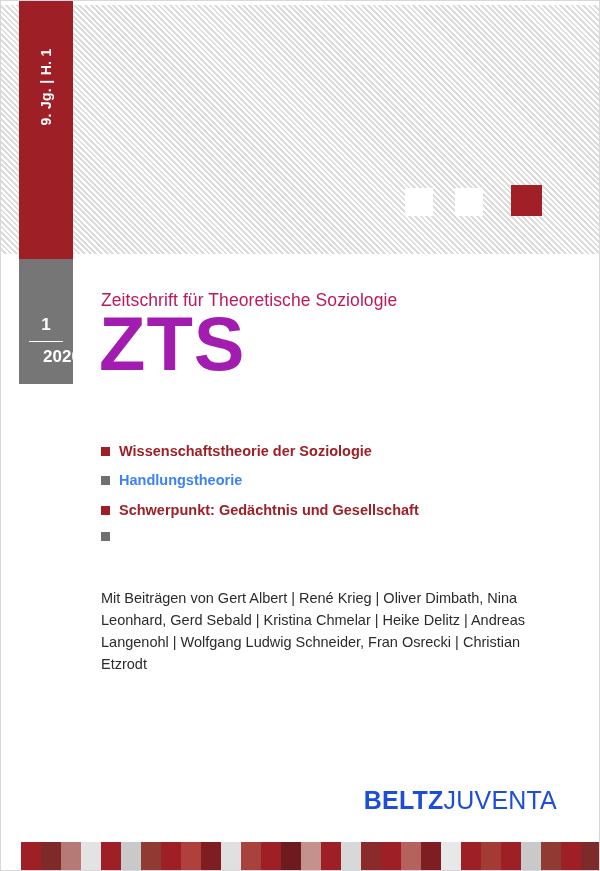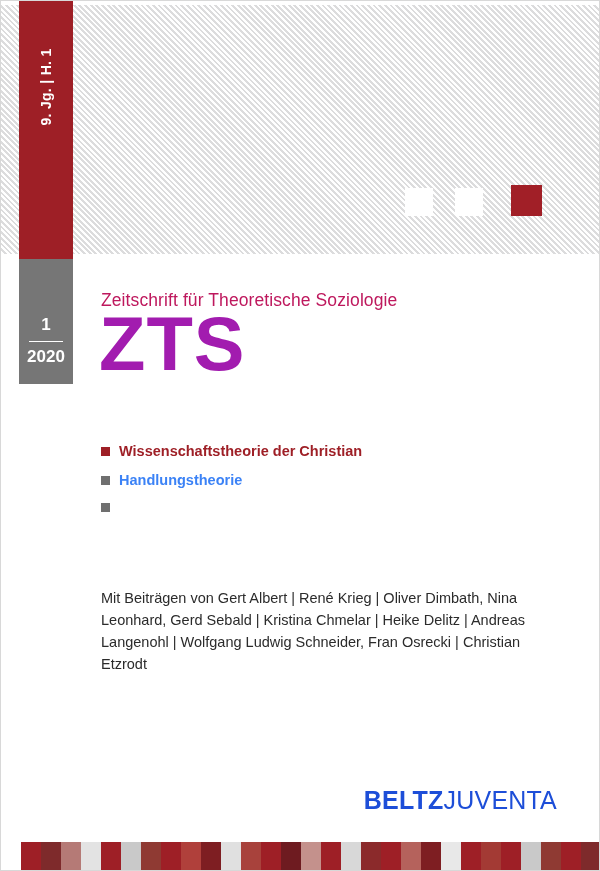--- a/index.html
+++ b/index.html
@@ -100,21 +100,21 @@
   .spine-rule {
     position: absolute;
     left: 10px;
     top: 82px;
     width: 34px;
     height: 1px;
     background: #ffffff;
   }
   .spine-year {
     position: absolute;
-    left: 0;
+    left: 16px;
     top: 88px;
     width: 54px;
     text-align: center;
     font-size: 17px;
     font-weight: bold;
   }
 
   
   .journal-title {
     position: absolute;
@@ -229,25 +229,29 @@
     <div class="spine-rule"></div>
     <div class="spine-year">2020</div>
   </div>
 
   <div class="journal-title">Zeitschrift für Theoretische Soziologie</div>
   <div class="zts-logo">ZTS</div>
 
   <div class="topics">
     <div class="topic-row">
       <span class="topic-marker m-red"></span>
-      <span class="topic-label t-red">Wissenschaftstheorie der Christian</span>
+      <span class="topic-label t-red">Wissenschaftstheorie der Soziologie</span>
     </div>
     <div class="topic-row">
       <span class="topic-marker m-grey"></span>
       <span class="topic-label t-dark">Handlungstheorie</span>
+    </div>
+    <div class="topic-row">
+      <span class="topic-marker m-red"></span>
+      <span class="topic-label t-red">Schwerpunkt: Gedächtnis und Gesellschaft</span>
     </div>
     <div class="topic-row">
       <span class="topic-marker m-grey"></span>
     </div>
   </div>
 
   <div class="contributors">Mit Beiträgen von Gert Albert | René Krieg | Oliver Dimbath, Nina Leonhard, Gerd Sebald | Kristina Chmelar | Heike Delitz | Andreas Langenohl | Wolfgang Ludwig Schneider, Fran Osrecki | Christian Etzrodt</div>
 
   <div class="publisher">
     <span class="beltz">BELTZ</span><span class="juventa">JUVENTA</span>

